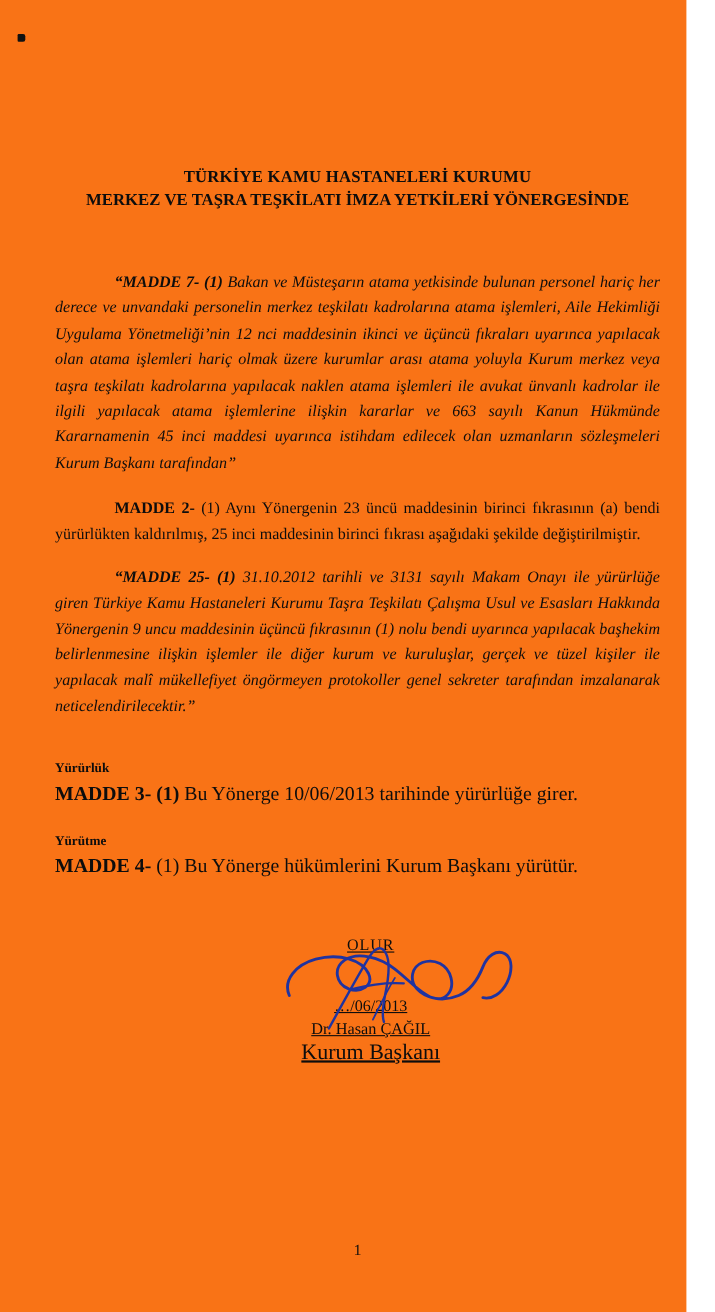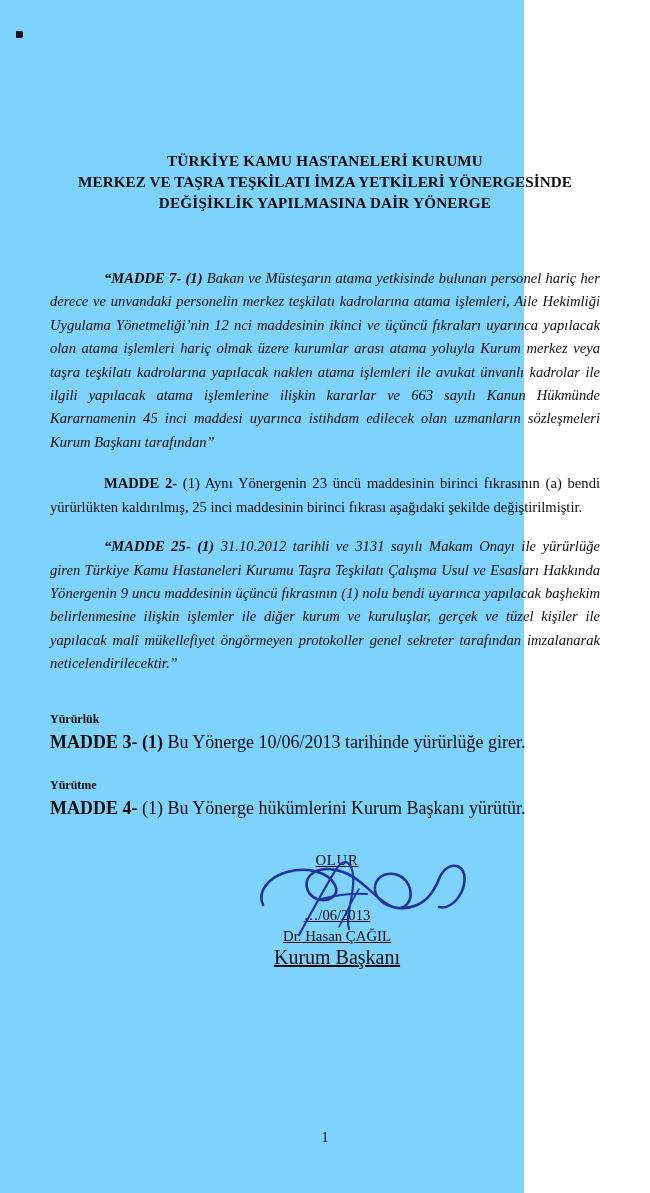--- a/index.html
+++ b/index.html
@@ -11,23 +11,23 @@
     width: 650px;
     height: 1193px;
     position: relative;
     overflow: hidden;
     font-family: "Liberation Serif", "DejaVu Serif", serif;
     color: #0d0d0d;
   }
   .page {
     position: absolute;
     inset: 0;
-    width: 524px;
+    width: 624px;
     height: 1193px;
-    background: #7dd3fc;
+    background: #f97316;
   }
   
   .speck {
     position: absolute;
     left: 16px;
     top: 31px;
     width: 7px;
     height: 7px;
     background: #111;
     border-radius: 1px 2px 2px 1px;
@@ -143,21 +143,20 @@
 
 <div class="page">
 
   <div class="speck"></div>
 
   <div class="content">
 
     <div class="title-block">
       <div class="t1">TÜRKİYE KAMU HASTANELERİ KURUMU</div>
       <div class="t2">MERKEZ VE TAŞRA TEŞKİLATI İMZA YETKİLERİ YÖNERGESİNDE</div>
-      <div class="t3">DEĞİŞİKLİK YAPILMASINA DAİR YÖNERGE</div>
     </div>
 
     <div class="gap-1"></div>
 
 
     <div class="gap-2"></div>
 
     <p class="quote"><span class="bi">“MADDE 7- (1)</span><span> Bakan ve Müsteşarın atama yetkisinde bulunan personel hariç her derece ve unvandaki personelin merkez teşkilatı kadrolarına atama işlemleri, Aile Hekimliği Uygulama Yönetmeliği’nin 12 nci maddesinin ikinci ve üçüncü fıkraları uyarınca yapılacak olan atama işlemleri hariç olmak üzere kurumlar arası atama yoluyla Kurum merkez veya taşra teşkilatı kadrolarına yapılacak naklen atama işlemleri ile avukat ünvanlı kadrolar ile ilgili yapılacak atama işlemlerine ilişkin kararlar ve 663 sayılı Kanun Hükmünde Kararnamenin 45 inci maddesi uyarınca istihdam edilecek olan uzmanların sözleşmeleri Kurum Başkanı tarafından”</span></p>
 
     <div class="gap-3"></div>

